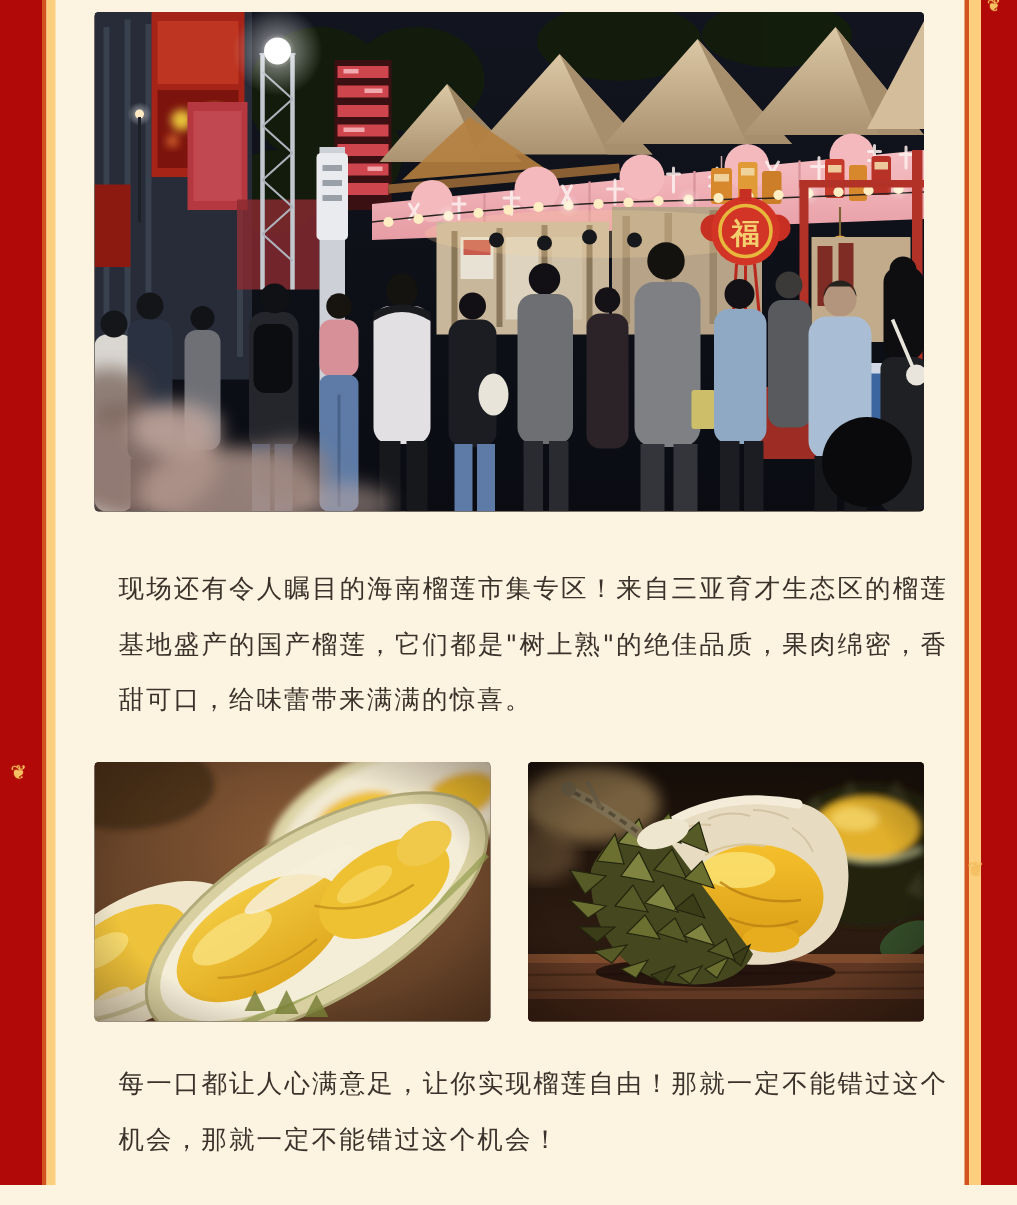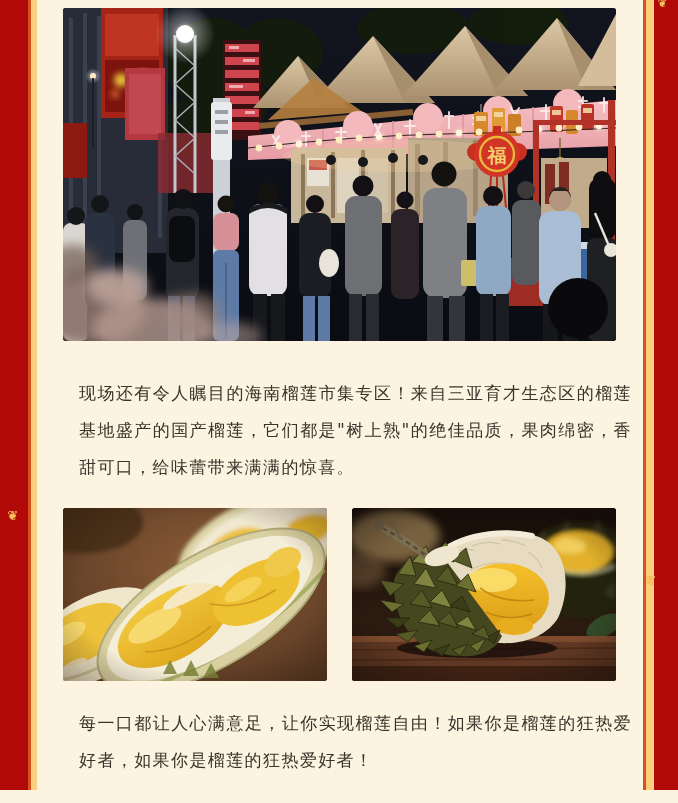--- a/index.html
+++ b/index.html
@@ -559,15 +559,15 @@
         <path d="M80,52 C62,38 46,28 28,19" stroke="#7d6f52" stroke-width="7" fill="none" stroke-linecap="round"></path>
         <path d="M80,52 C62,38 46,28 28,19" stroke="#574c38" stroke-width="2.4" fill="none" stroke-dasharray="5 4"></path>
         <circle cx="27" cy="18" r="5" fill="#6b5f46"></circle>
         <path d="M48,30 L40,14" stroke="#6b5f46" stroke-width="3" stroke-linecap="round"></path>
         <ellipse cx="90" cy="48" rx="18" ry="9" fill="#efe6cf" transform="rotate(-18 90 48)"></ellipse>
       </g>
       <rect width="264" height="173" fill="url(#r-vig)"></rect>
     </svg>
   </figure>
 
-  <p class="para para-2">每一口都让人心满意足，让你实现榴莲自由！如果你是榴莲的狂热爱好者，如果你是榴莲的狂热爱好者！</p>
+  <p class="para para-2">每一口都让人心满意足，让你实现榴莲自由！那就一定不能错过这个机会，那就一定不能错过这个机会！</p>
 
 </div>
 
 </body></html>

